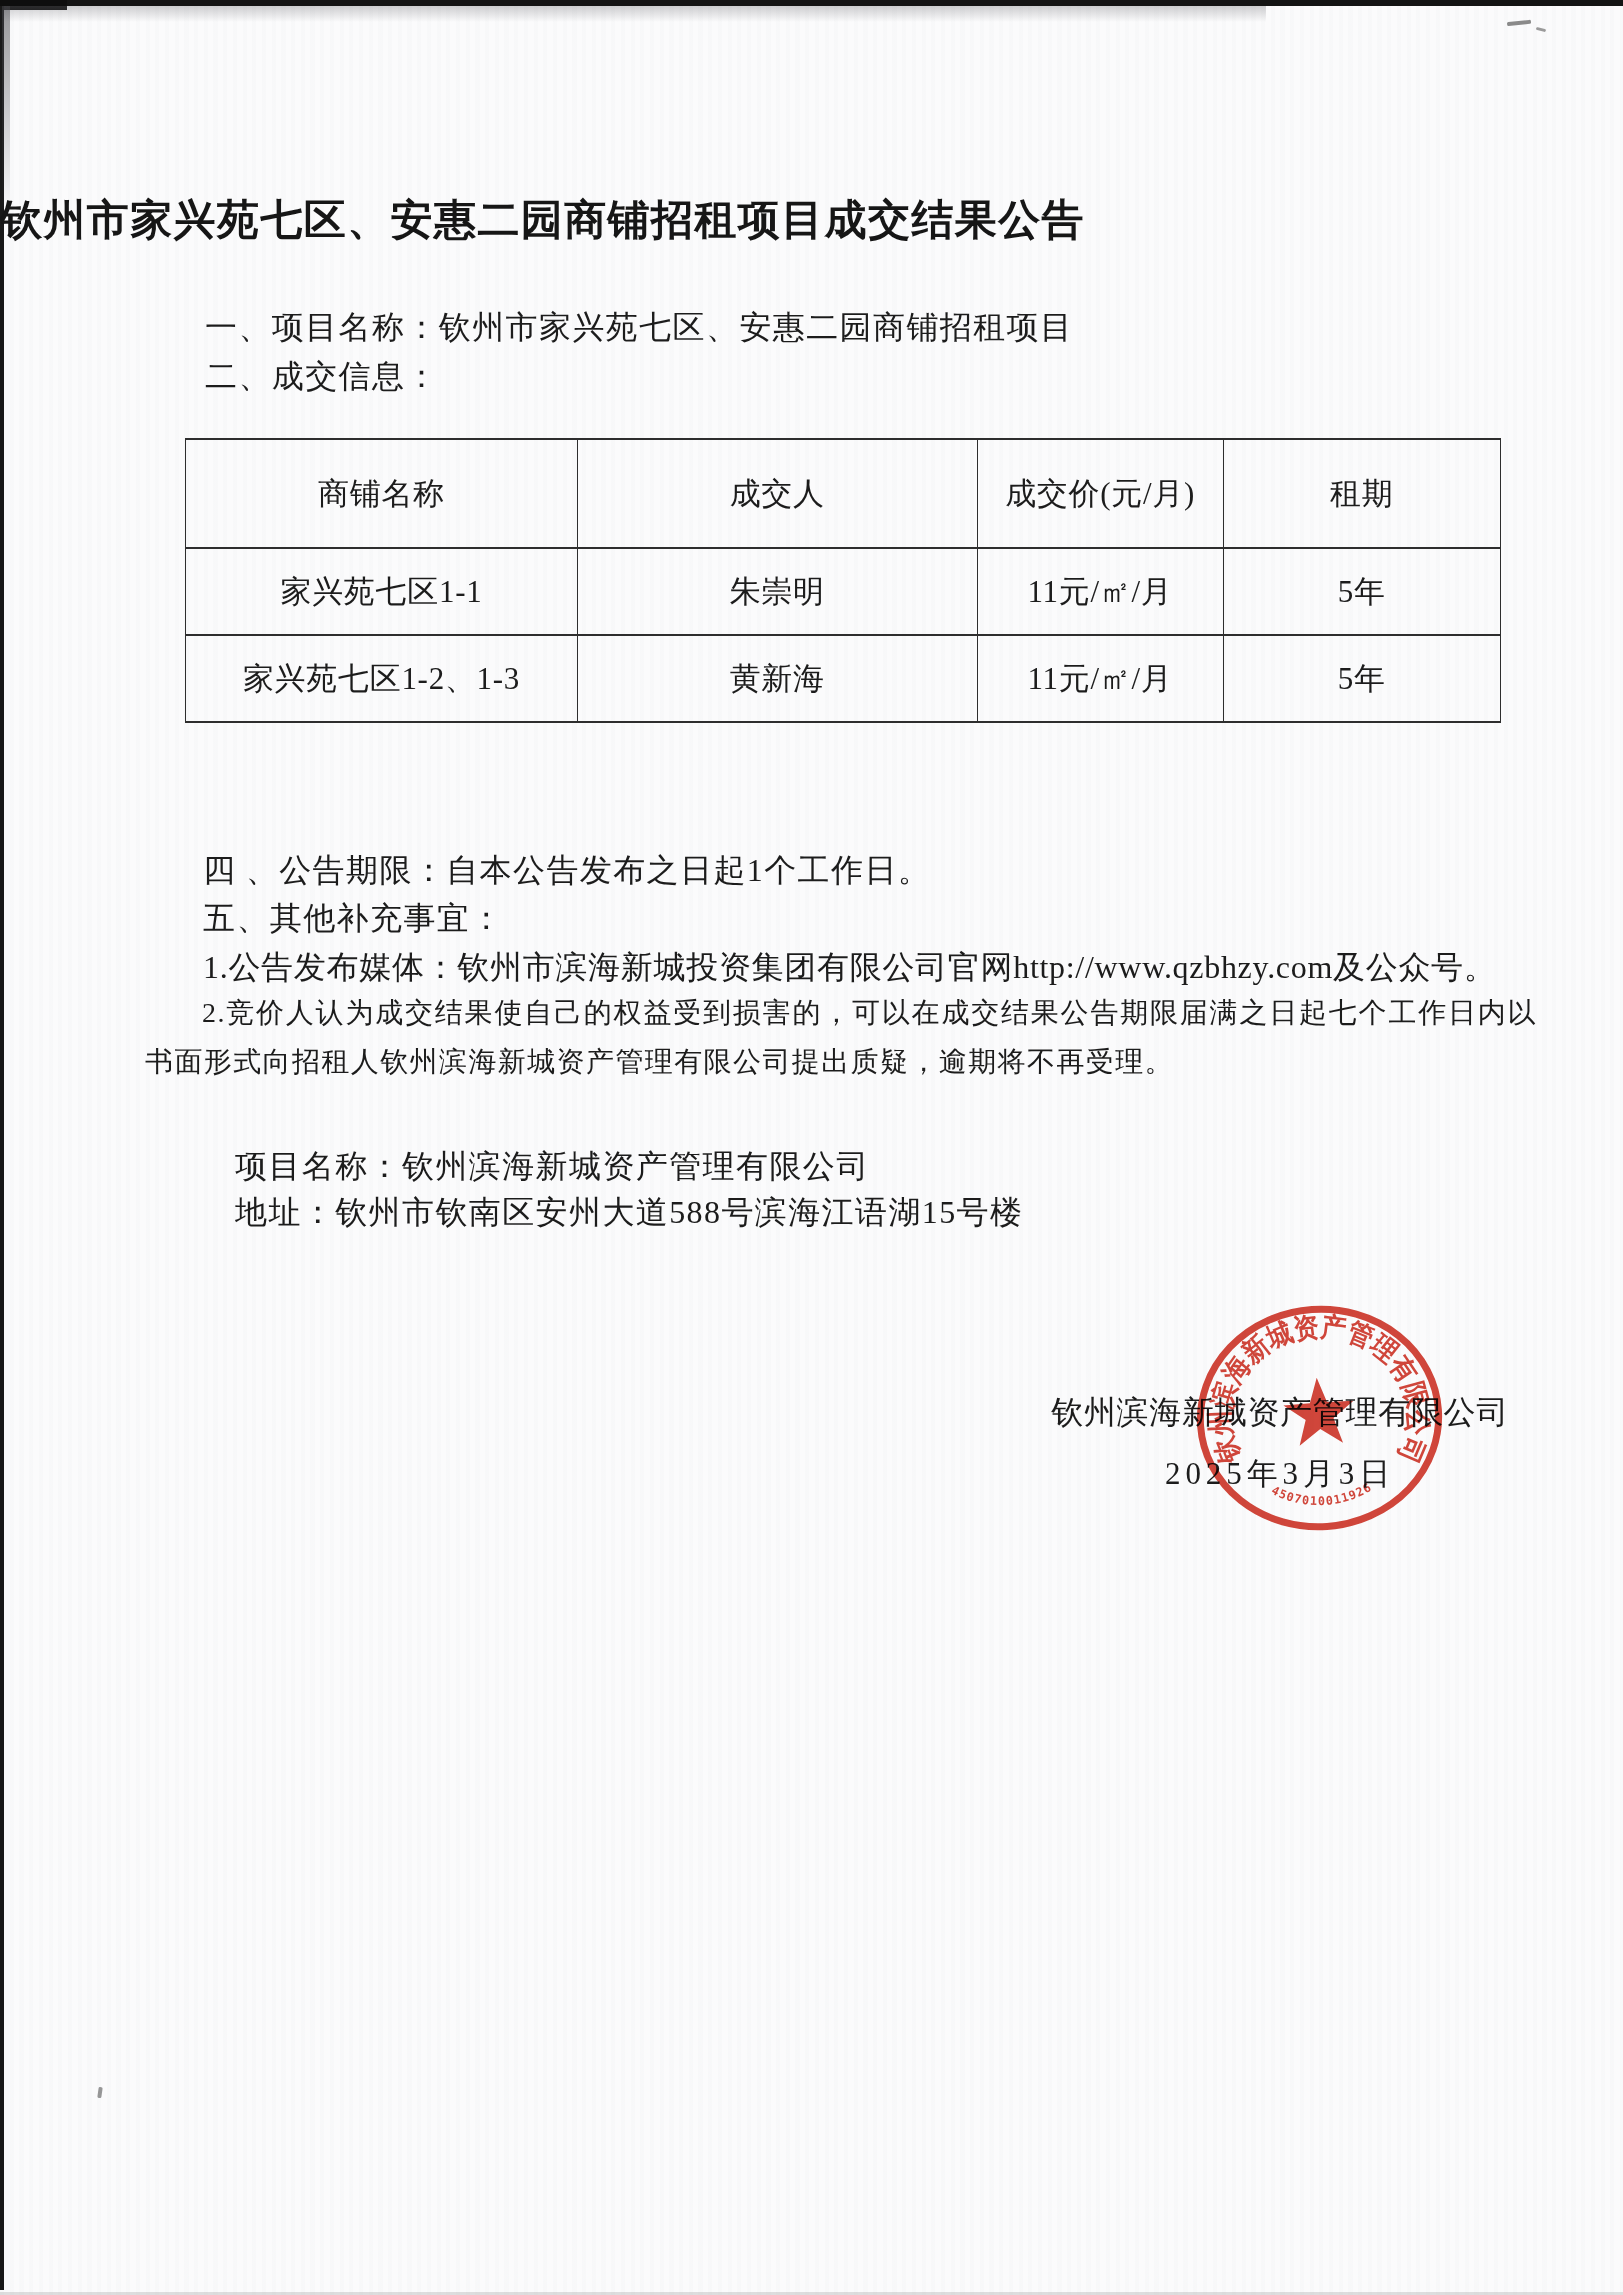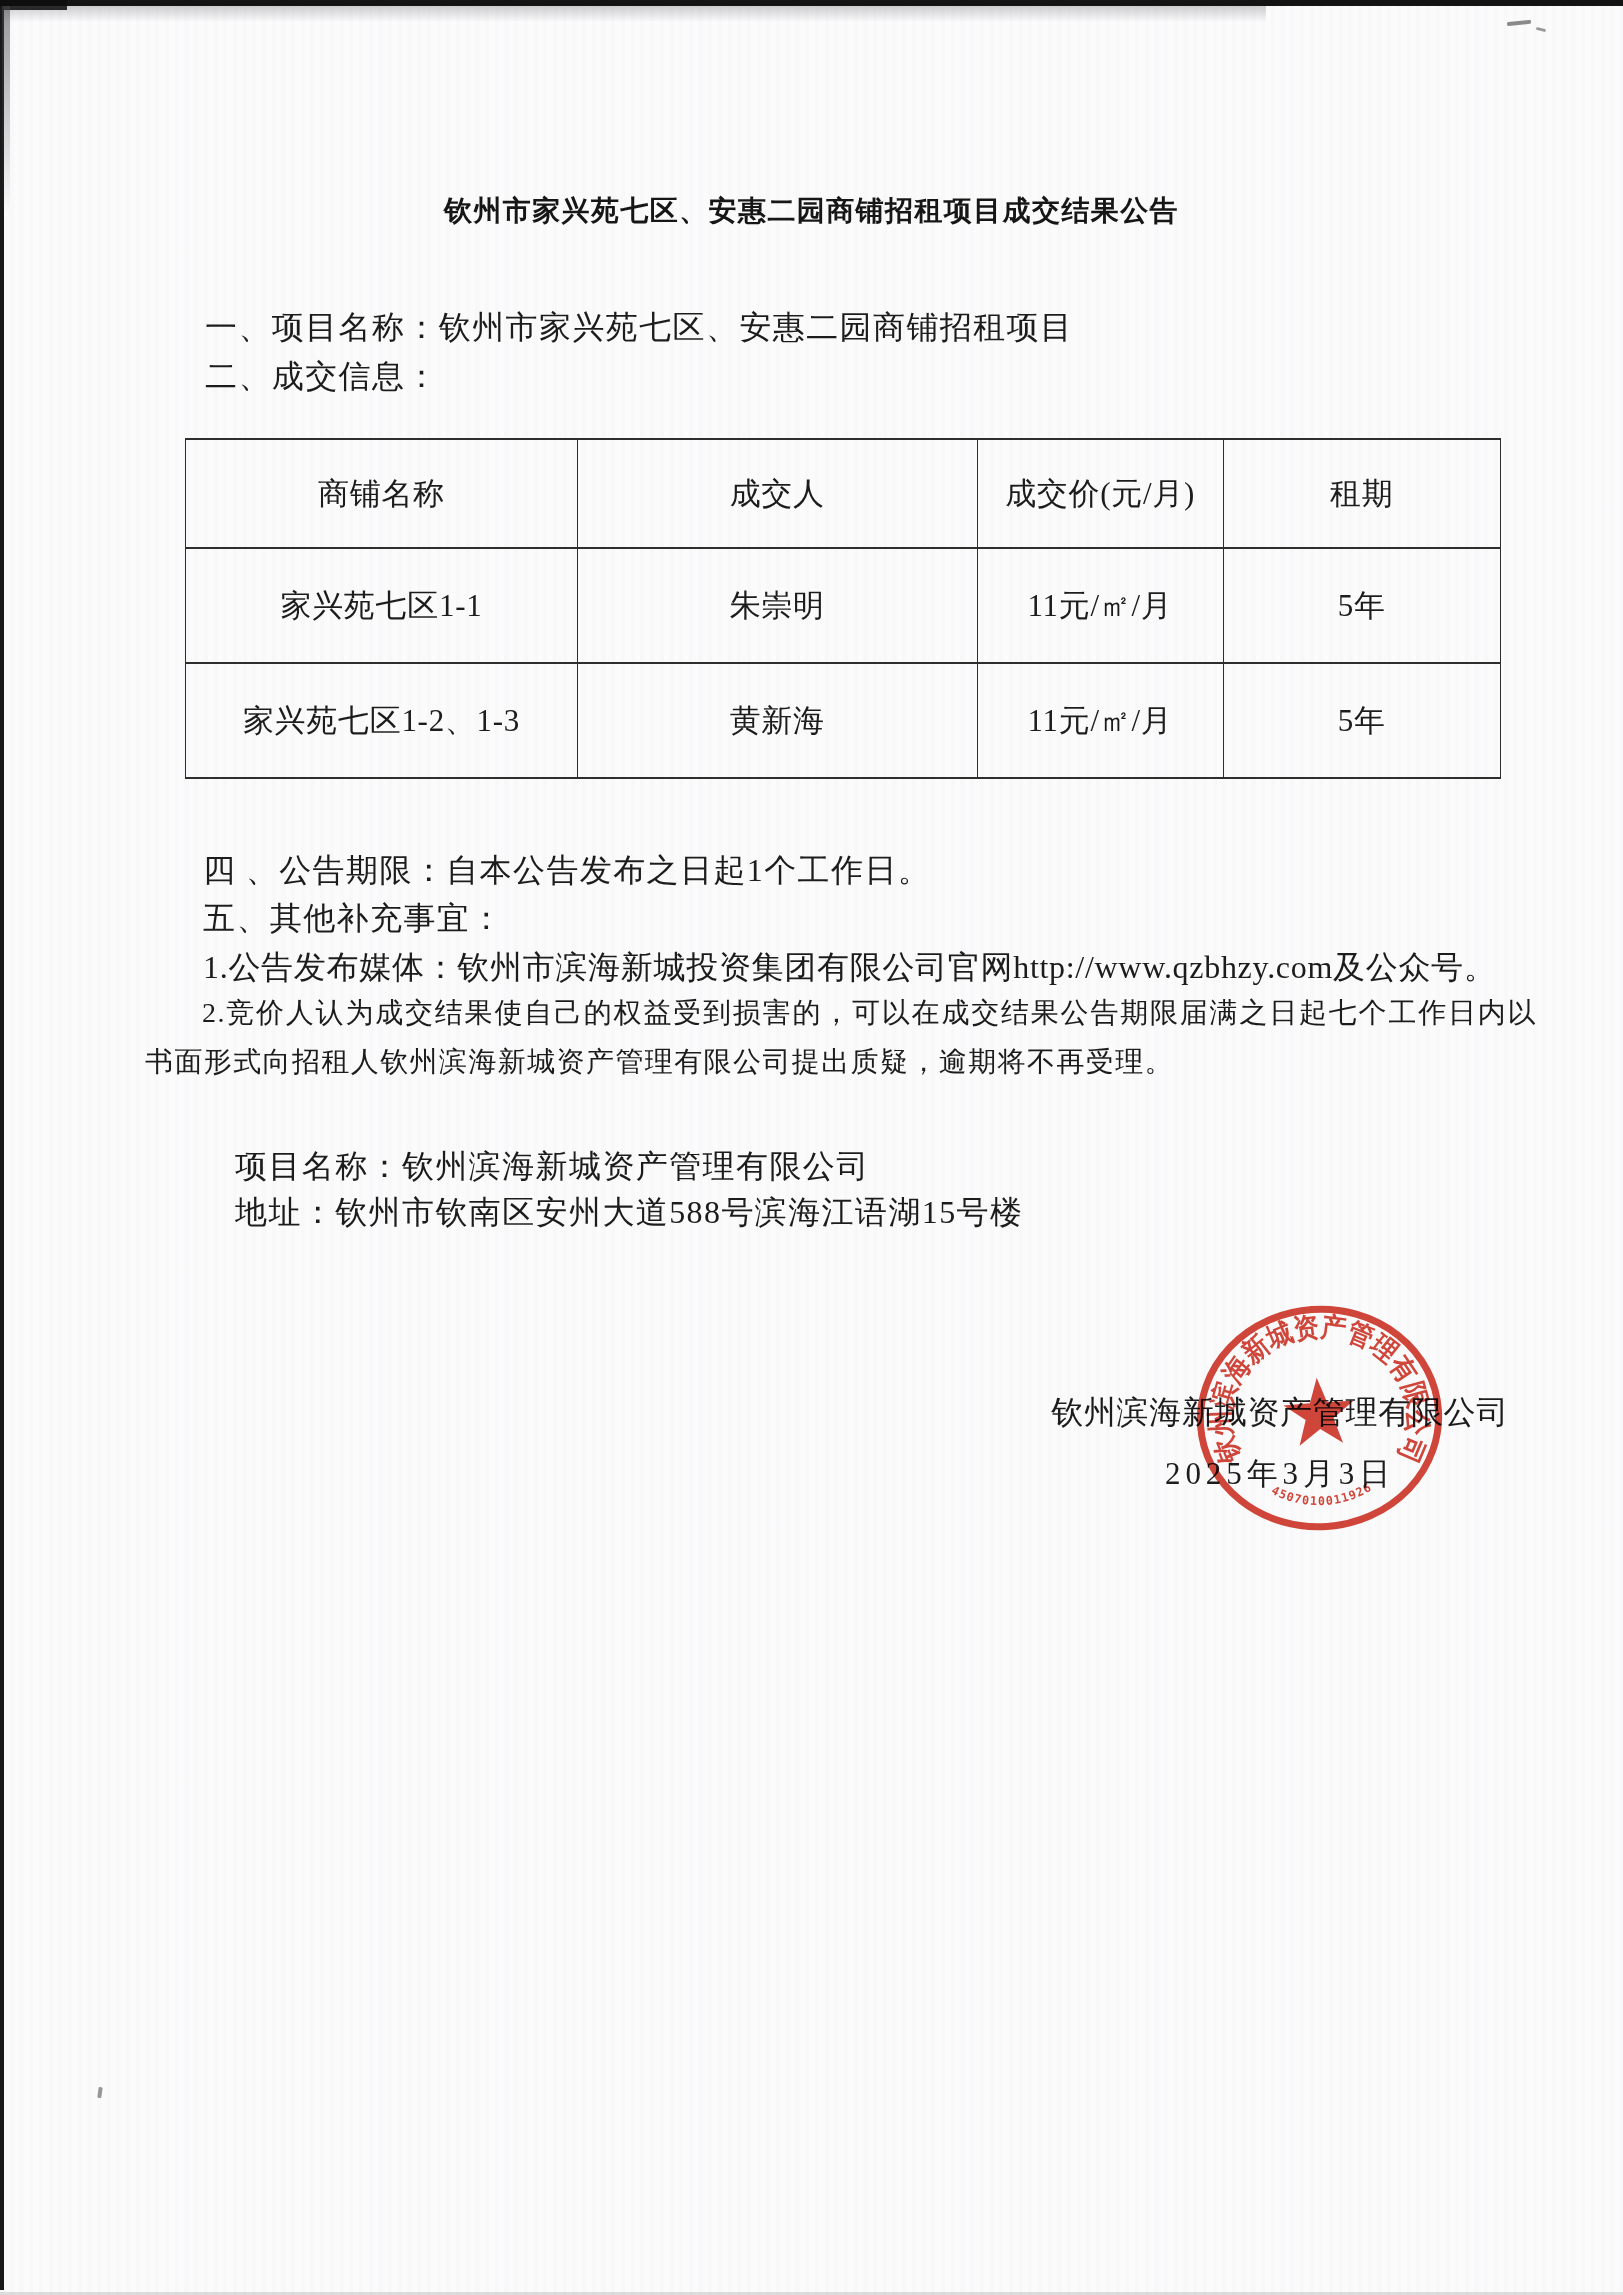--- a/index.html
+++ b/index.html
@@ -21,21 +21,21 @@
   .edge-left{position:absolute;top:5.6px;left:0;width:3.5px;height:2284px;background:#191919;}
   .edge-left-wedge{position:absolute;top:5.6px;left:2.1px;width:8.3px;height:208px;
     background:linear-gradient(to bottom, rgba(70,70,75,0.55), rgba(70,70,75,0));}
   .edge-bottom{position:absolute;bottom:0;left:0;width:100%;height:2.8px;background:rgba(40,40,40,0.14);}
   .smudge-a{position:absolute;left:1507px;top:21px;width:23.6px;height:3.5px;background:#8a8a8a;transform:rotate(-6deg);border-radius:1.4px;}
   .smudge-b{position:absolute;left:1536px;top:28px;width:9.7px;height:2.8px;background:#9a9a9a;transform:rotate(14deg);border-radius:1.4px;}
   .speck-a{position:absolute;left:98px;top:2087px;width:3.5px;height:11px;background:rgba(70,70,70,0.55);transform:rotate(8deg);border-radius:1.4px;}
   
   .doc-title{
     position:absolute;top:192px;left:0;width:100%;
-    text-align:center;font-size:28px;font-weight:700;letter-spacing:1.4px;
+    font-size:42px;font-weight:700;letter-spacing:1.4px;
     white-space:nowrap;color:#161616;
   }
   .line{position:absolute;font-size:32px;letter-spacing:1.4px;white-space:nowrap;color:#1c1c1c;}
   .l-intro1{top:306px;left:205px;}
   .l-intro2{top:355px;left:205px;}
   .l-s4{top:849px;left:203px;}
   .l-s5{top:897px;left:203px;}
   .l-s5i1{top:946px;left:203px;letter-spacing:0.7px;}
   .para{
     position:absolute;top:988px;left:145px;width:1392px;
@@ -54,21 +54,21 @@
   }
   .deal-table col.c1{width:29.8%;} .deal-table col.c2{width:30.4%;}
   .deal-table col.c3{width:18.7%;} .deal-table col.c4{width:21.1%;}
   .deal-table td,.deal-table th{
     border-left:1.4px solid #2e2e2e;border-right:1.4px solid #2e2e2e;
     border-top:2.1px solid #2e2e2e;border-bottom:2.1px solid #2e2e2e;
     text-align:center;vertical-align:middle;
     font-weight:normal;letter-spacing:0.7px;padding:0;
   }
   .deal-table tr.hdr{height:109px;}
-  .deal-table tr.r{height:115px;}
+  .deal-table tr.r{height:87px;}
   
   .sign-block{position:absolute;top:1391px;right:114px;text-align:center;color:#1c1c1c;}
   .sign-company{font-size:32px;letter-spacing:0.7px;white-space:nowrap;}
   .sign-date{font-size:31px;letter-spacing:4.9px;white-space:nowrap;margin-top:18px;}
   .stamp{
     position:absolute;left:1194px;top:1303px;width:251px;height:230px;
     mix-blend-mode:multiply;opacity:0.94;transform:rotate(-4deg);
   }
 </style>
 </head>

